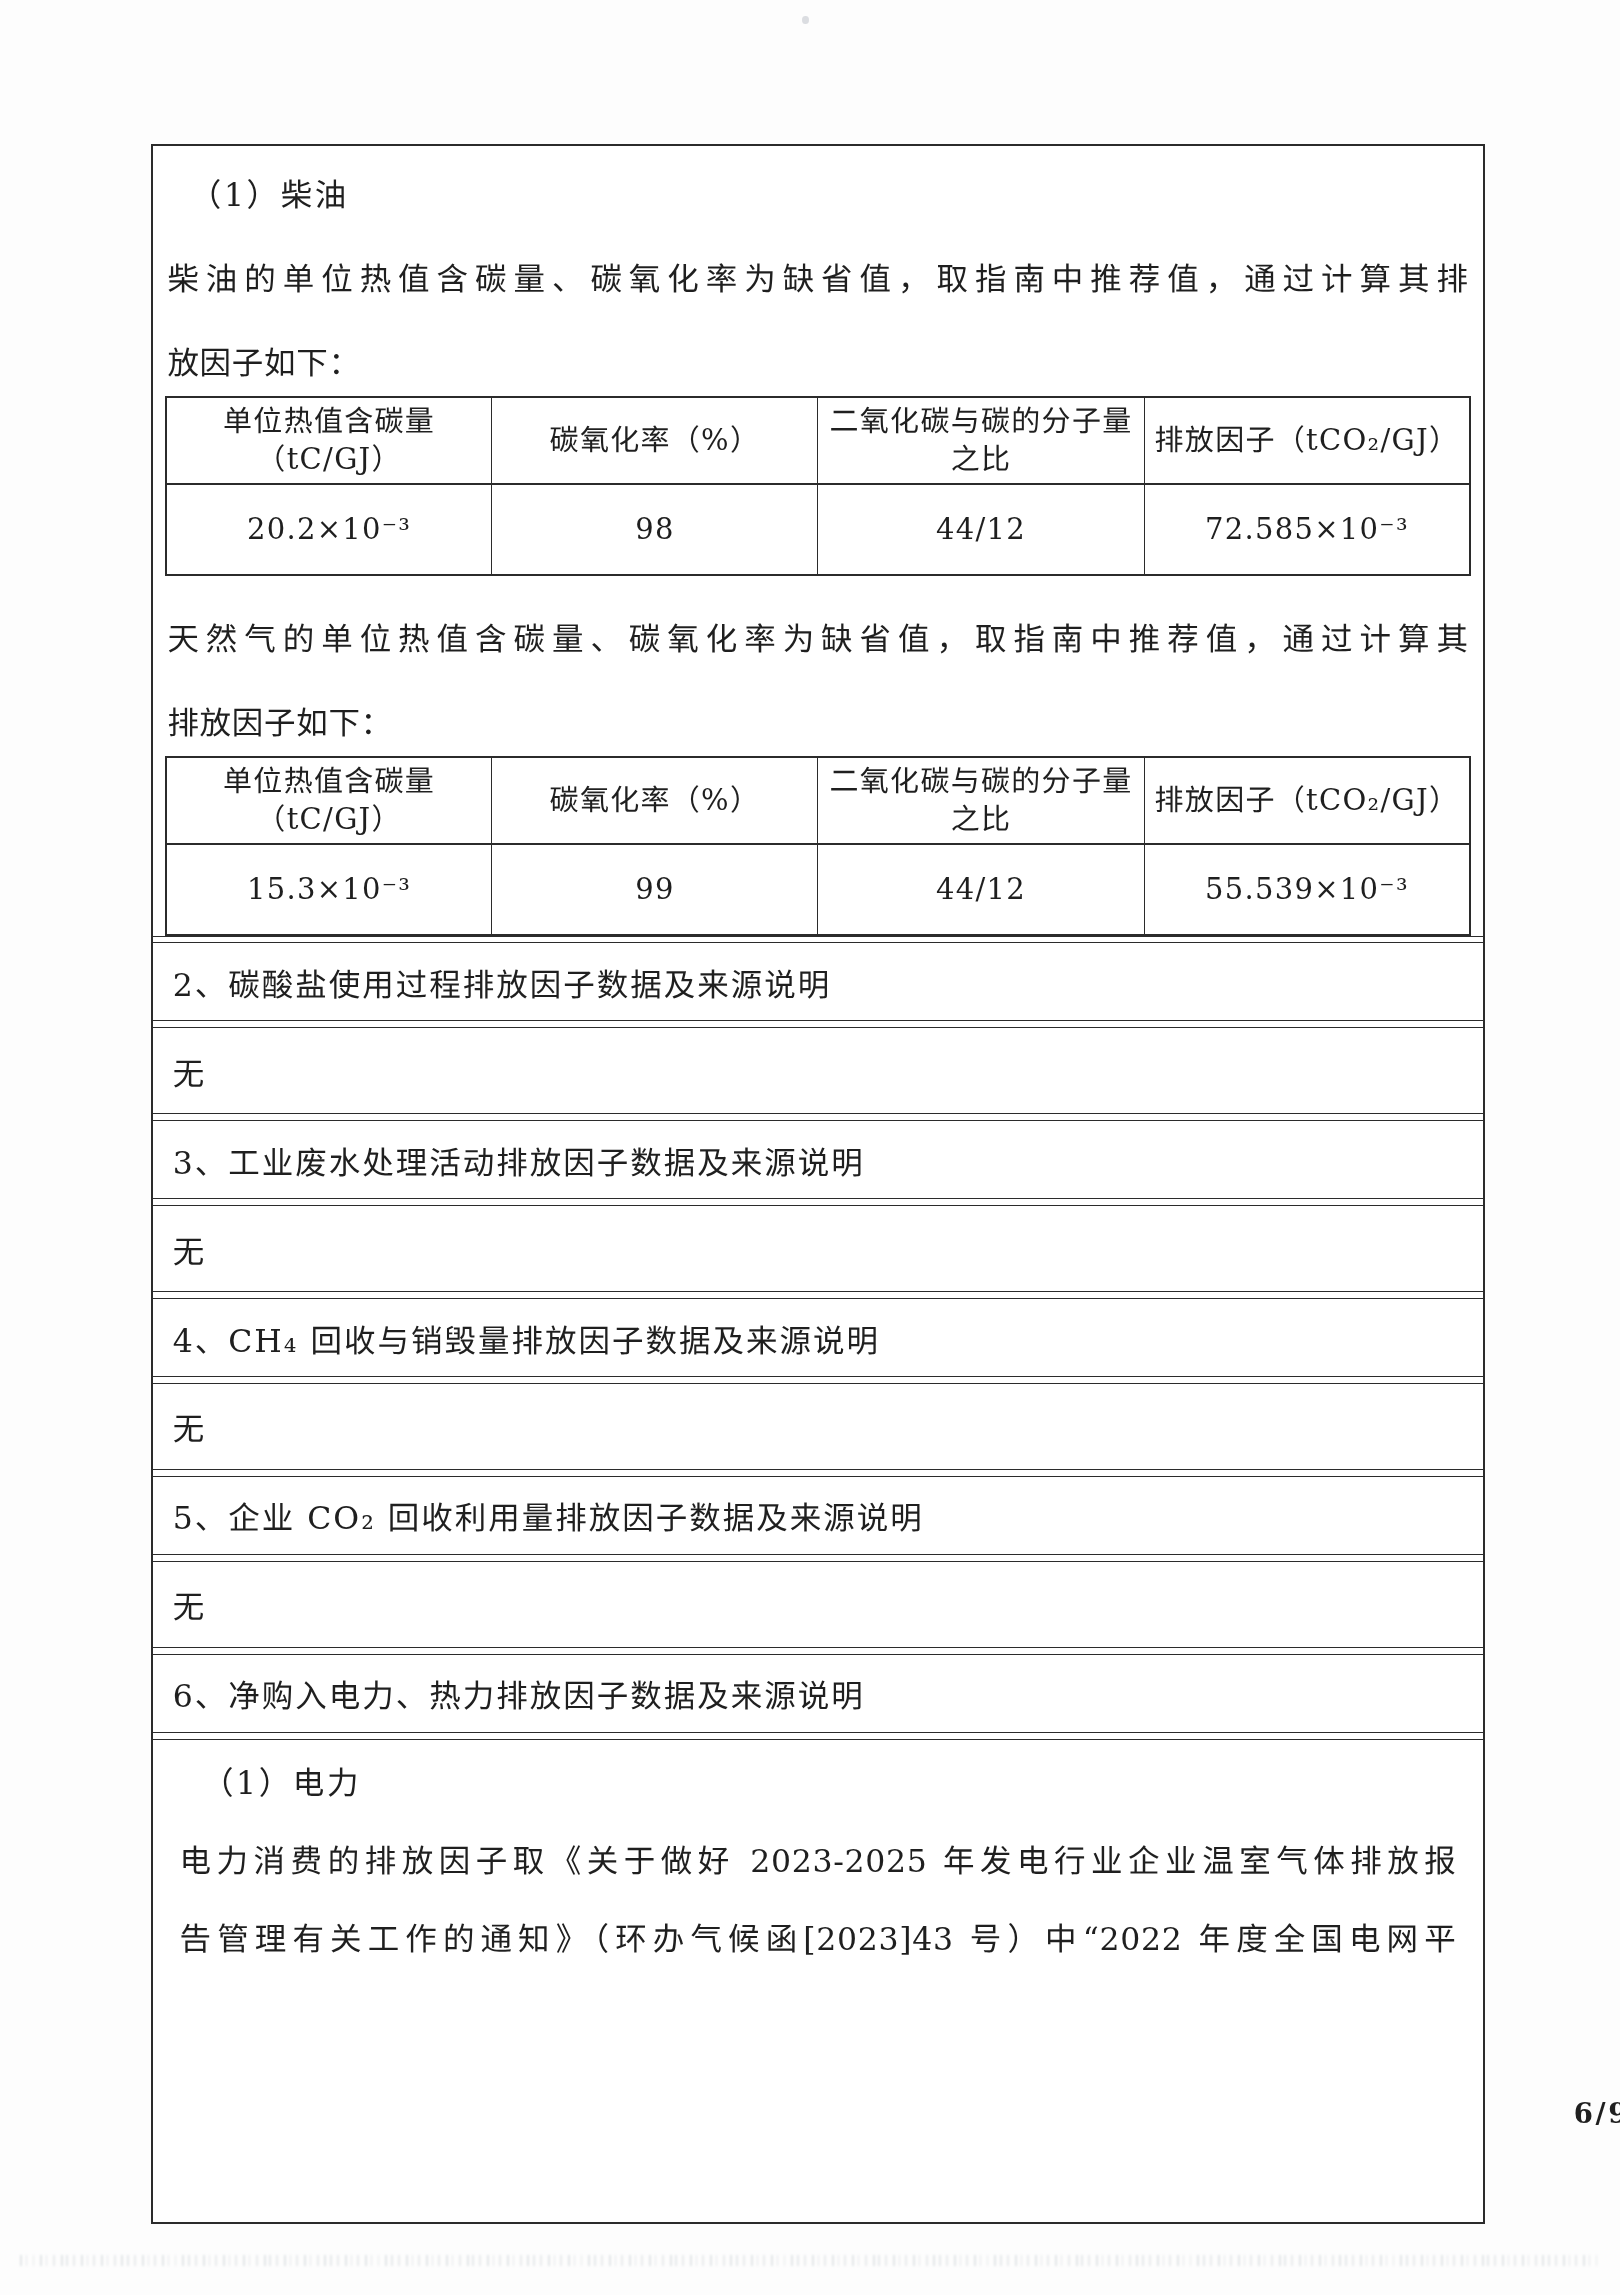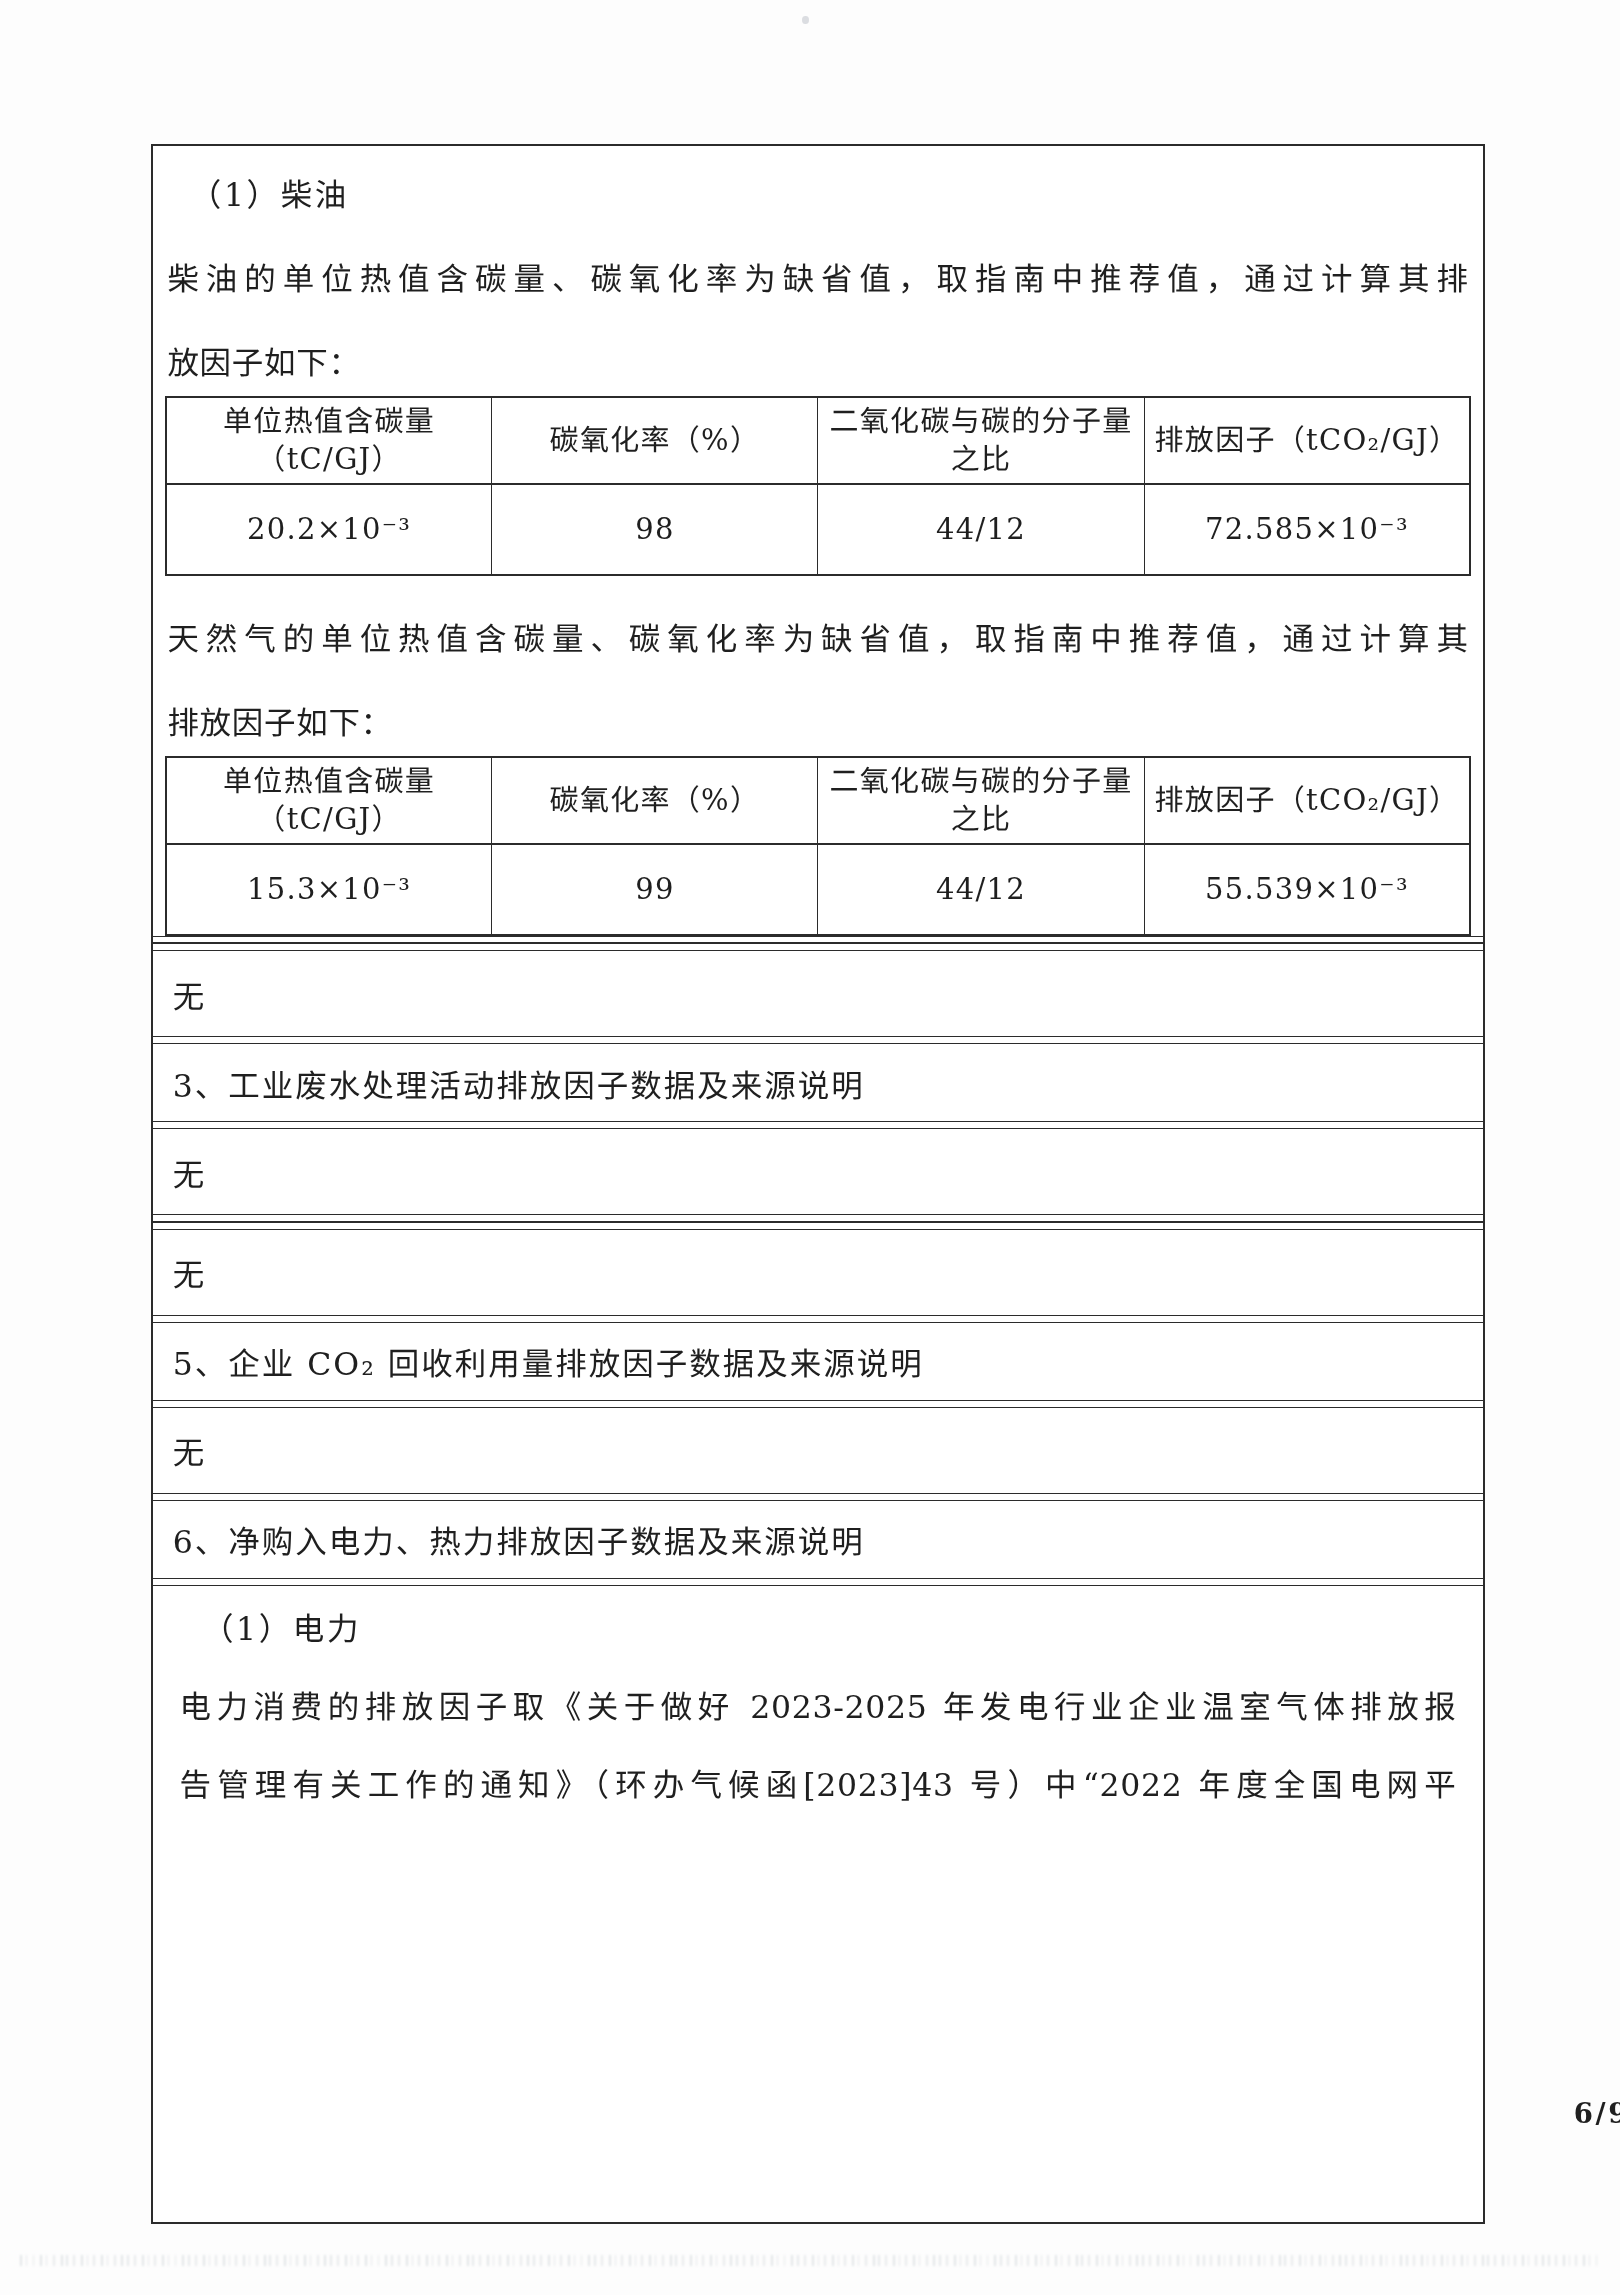--- a/index.html
+++ b/index.html
@@ -160,29 +160,31 @@
           <td>15.3×10⁻³</td>
           <td>99</td>
           <td>44/12</td>
           <td>55.539×10⁻³</td>
         </tr>
       </tbody>
     </table>
   </div>
 
   <div class="sep"></div>
+  <div class="row-heading">2、碳酸盐使用过程排放因子数据及来源说明</div>
   <div class="sep"></div>
   <div class="row-answer">无</div>
 
   <div class="sep"></div>
   <div class="row-heading">3、工业废水处理活动排放因子数据及来源说明</div>
   <div class="sep"></div>
   <div class="row-answer">无</div>
 
   <div class="sep"></div>
+  <div class="row-heading">4、CH₄ 回收与销毁量排放因子数据及来源说明</div>
   <div class="sep"></div>
   <div class="row-answer">无</div>
 
   <div class="sep"></div>
   <div class="row-heading">5、企业 CO₂ 回收利用量排放因子数据及来源说明</div>
   <div class="sep"></div>
   <div class="row-answer">无</div>
 
   <div class="sep"></div>
   <div class="row-heading">6、净购入电力、热力排放因子数据及来源说明</div>

